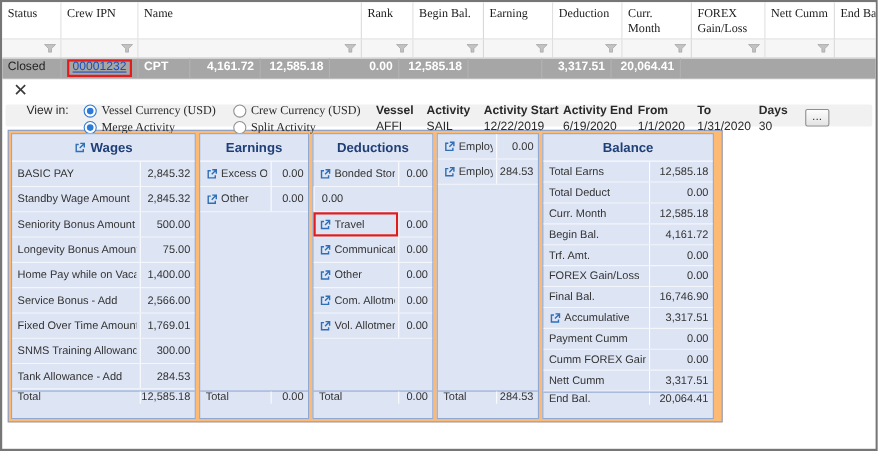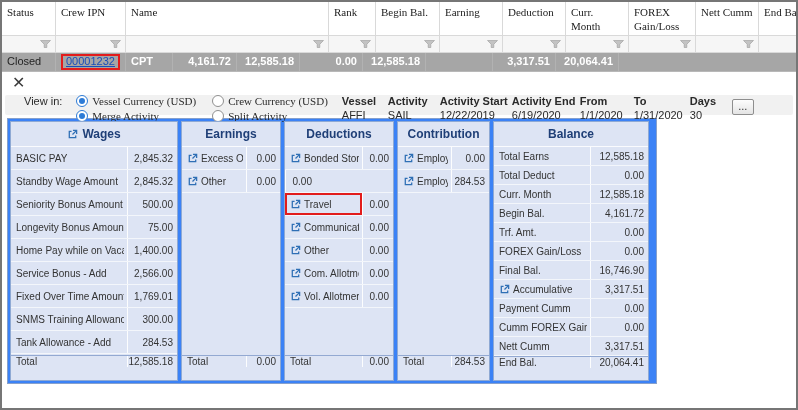--- a/index.html
+++ b/index.html
@@ -67,21 +67,21 @@
   .fields div.field-col:nth-of-type(7){width:28px}
   .ellipsis-btn {
     align-self:flex-end; width:22px; height:16px; border:1px solid #8e8e8e; border-radius:2px;
     background:linear-gradient(#fdfdfd,#e4e4e4); font-size:11px; line-height:12px;
     text-align:center; cursor:pointer; color:#333;
   }
 
   
   .panel {
     margin:2px 0 14px 5px; width:650px; height:266px; border:1px solid #86a0cc;
-    background:#3b82f6; padding:2px; display:flex; gap:3px;
+    background:#fdba74; padding:2px; display:flex; gap:3px;
   }
   .pcol {
     background:#dde4f4; border:1px solid #8ea9d4; display:flex; flex-direction:column;
     font-size:10px; color:#333; height:260px;
   }
   .col-wages{width:168px}.col-earnings{width:100px}.col-deductions{width:110px}
   .col-contribution{width:93px}.col-balance{width:156px}
   .pcol-head {
     height:25px; flex:0 0 auto; display:flex; align-items:center; justify-content:center; gap:4px;
     color:#1f3f77; font-weight:bold; font-size:12px; border-bottom:1px solid rgba(255,255,255,.85);
@@ -494,23 +494,20 @@
         </div>
       <div class="p-total">
         <span class="p-label">
             <span class="lbl">Total</span>
           </span>
         <span class="p-val">0.00</span>
       </div>
     </div>
 
     <div class="pcol col-contribution">
-      <div class="pcol-head">
-        <span>Contribution</span>
-      </div>
       <div class="pcol-body">
 
           <div class="p-row">
             <span class="p-label">
               <span class="extlink">
                 <svg width="11" height="11" viewBox="0 0 12 12">
                   <path d="M5 2.5 H2.5 V9.5 H9.5 V7" fill="none" stroke="#2f6fb5" stroke-width="1.4"></path>
                   <path d="M6.5 1.5 H10.5 V5.5 M10.5 1.5 L6 6" fill="none" stroke="#2f6fb5" stroke-width="1.4"></path>
                 </svg>
               </span>

